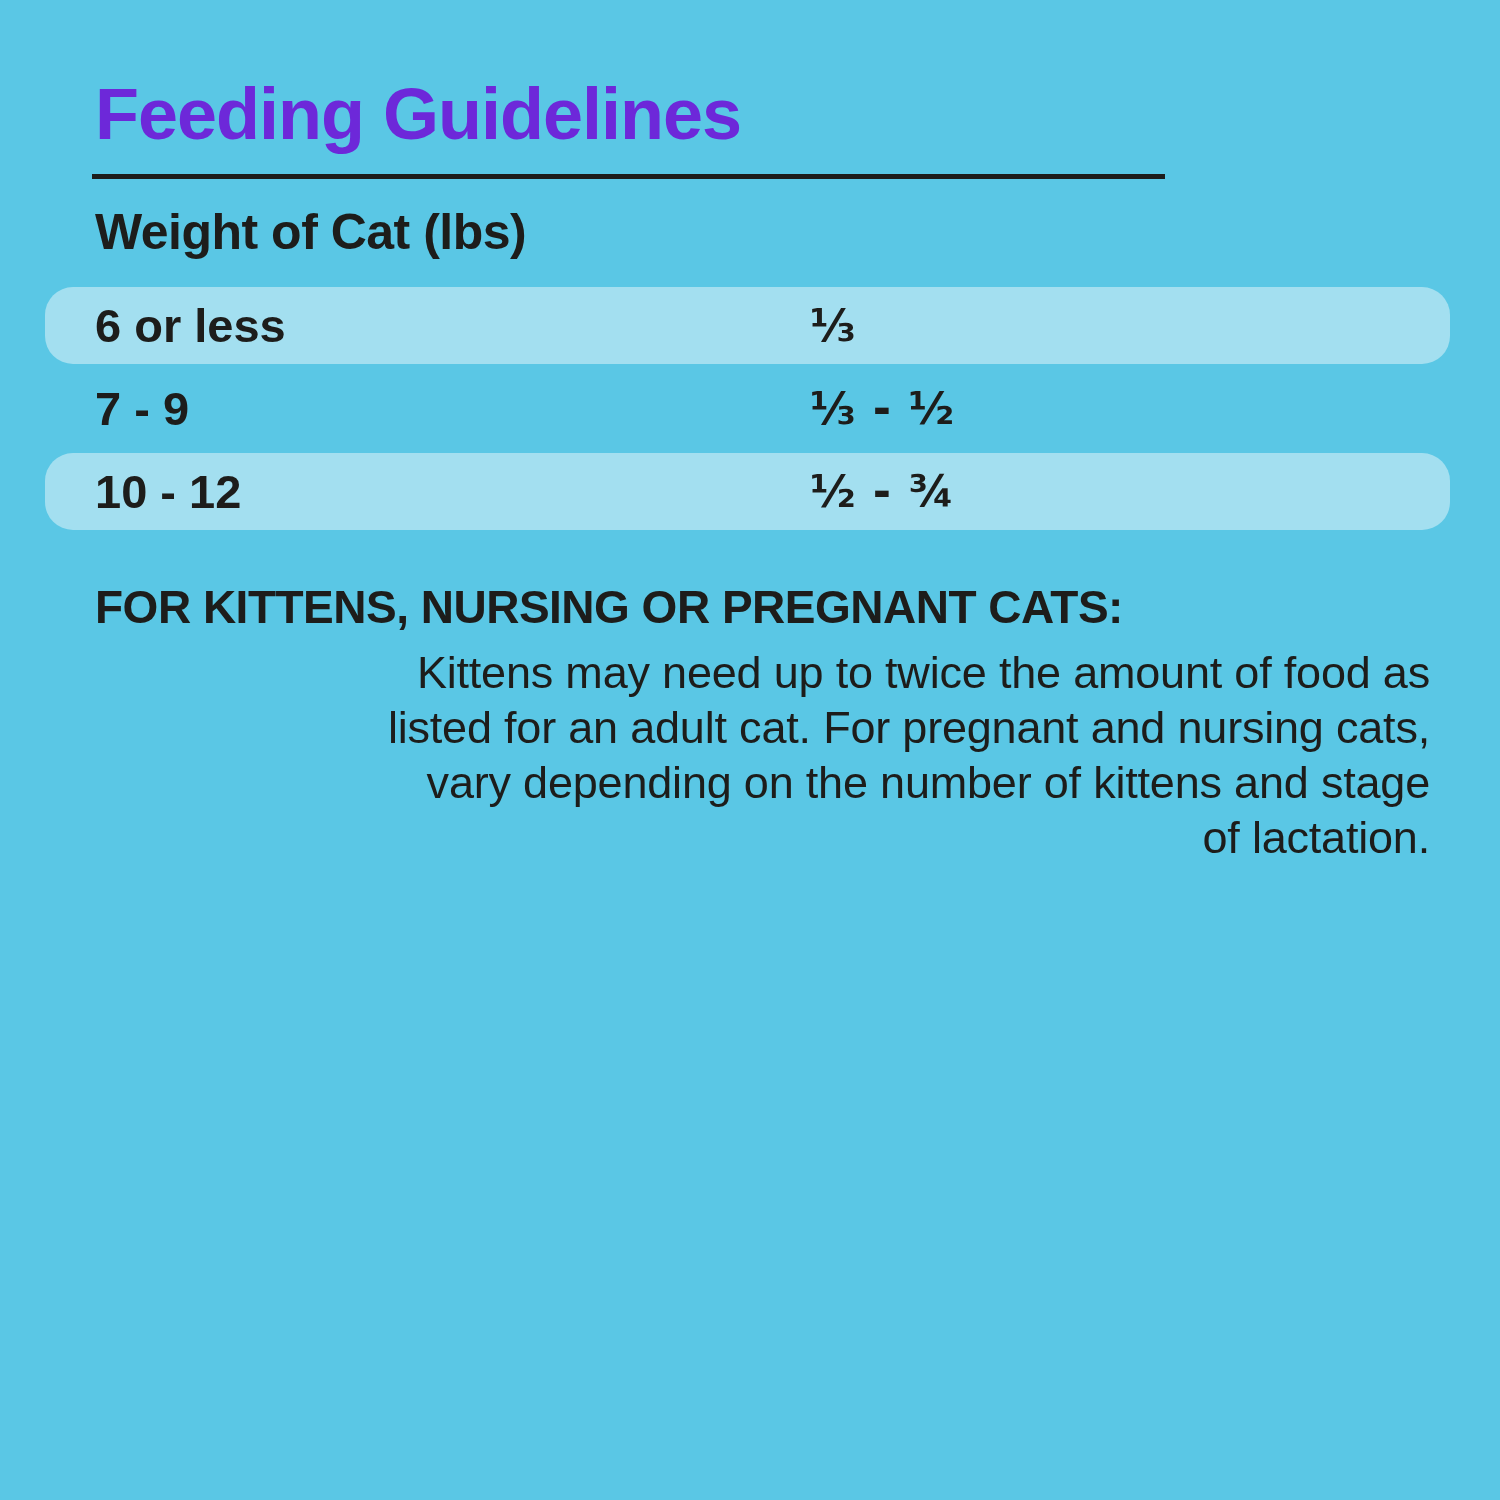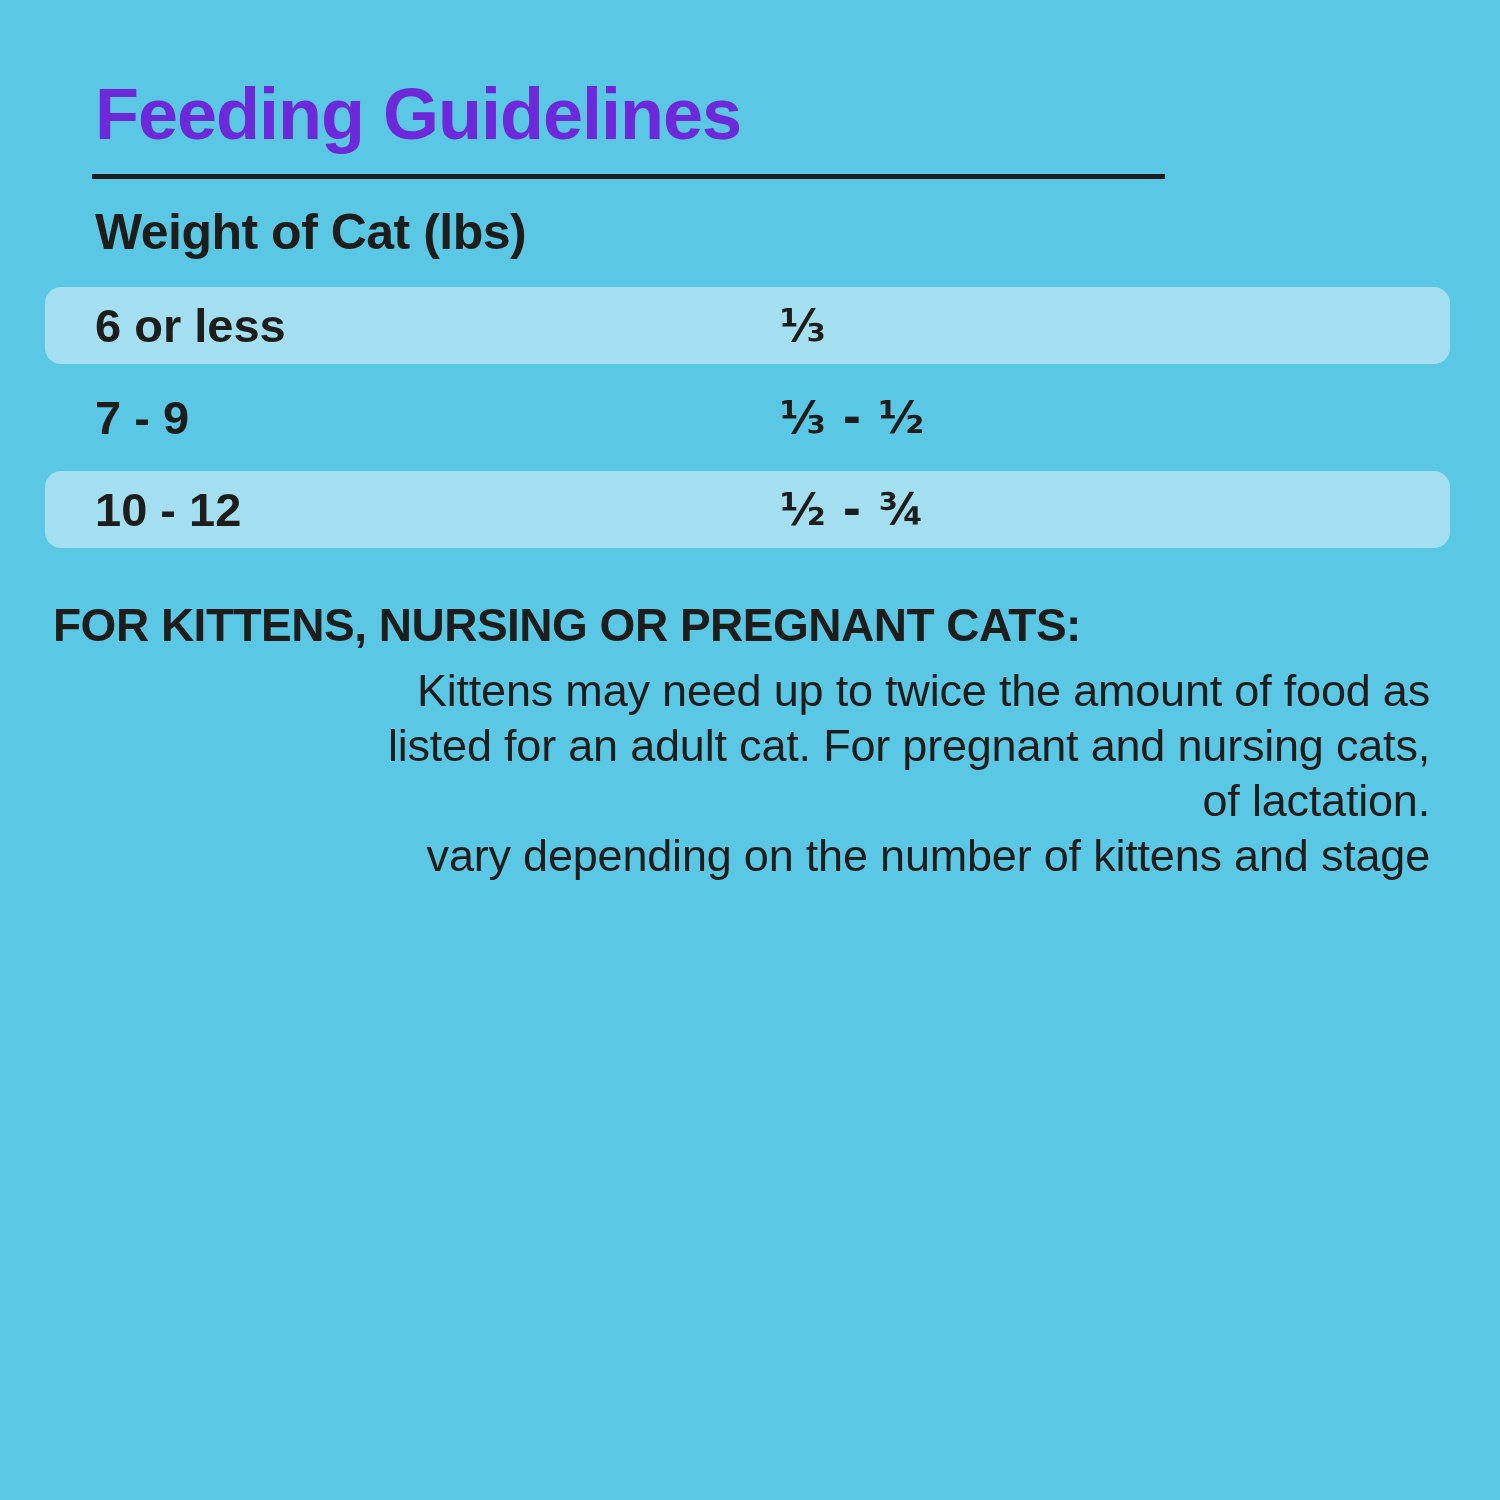--- a/index.html
+++ b/index.html
@@ -46,40 +46,41 @@
     gap: 8px;
   }
   .rows {
     margin: 30px 0 0 45px;
     width: 1405px;
   }
   .row {
     box-sizing: border-box;
     width: 1405px;
     height: 77px;
-    margin-bottom: 15px;
+    margin-bottom: 6px;
     padding-left: 50px;
     display: grid;
     grid-template-columns: 685px auto;
     align-items: center;
     font-size: 47px;
     font-weight: bold;
     line-height: 1;
-    border-radius: 16px;
+    border-radius: 28px;
+    gap: 30px;
   }
   .row.highlight {
     background: #A3DFF0;
   }
   .cell.serving {
     font-family: "DejaVu Sans", "Liberation Sans", sans-serif;
     font-size: 44px;
     letter-spacing: 1px;
   }
   .note {
-    margin: 50px 70px 0 53px;
+    margin: 50px 70px 0 95px;
     font-size: 45px;
     line-height: 55px;
     letter-spacing: -0.2px;
   }
   .note-heading {
     font-weight: bold;
     font-size: 46px;
     margin-bottom: 10px;
     letter-spacing: -0.5px;
   }
@@ -118,17 +119,17 @@
       <div class="cell serving">½ - ¾</div>
     </div>
 
 
   </div>
 
   <div class="note">
     <div class="note-heading">FOR KITTENS, NURSING OR PREGNANT CATS:</div>
     <div class="note-line">Kittens may need up to twice the amount of food as</div>
     <div class="note-line">listed for an adult cat. For pregnant and nursing cats,</div>
+    <div class="note-line">vary depending on the number of kittens and stage</div>
     <div class="note-line">of lactation.</div>
-    <div class="note-line">vary depending on the number of kittens and stage</div>
   </div>
 
 </div>
 
 </body></html>

